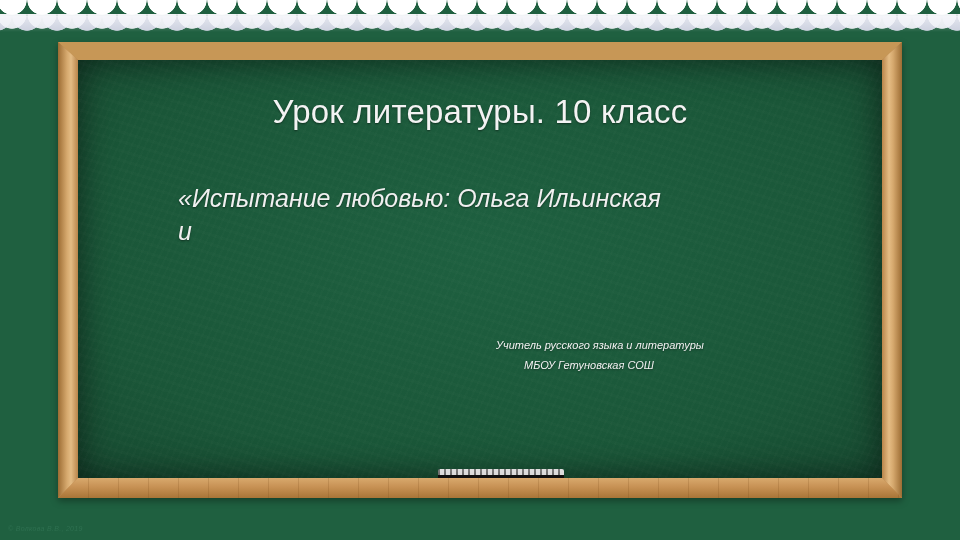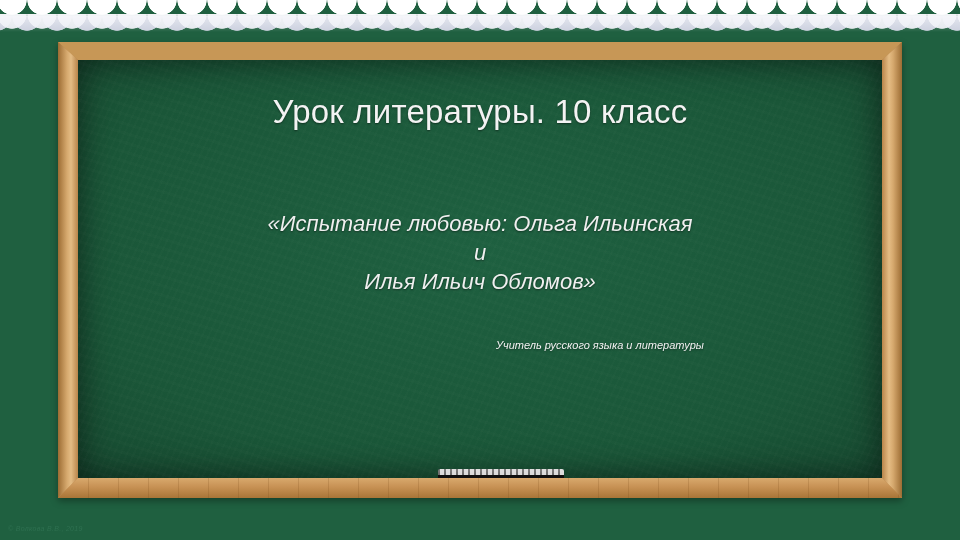--- a/index.html
+++ b/index.html
@@ -160,28 +160,26 @@
     letter-spacing: .2px;
     line-height: 1.15;
     text-shadow: 0 1px 2px rgba(0,0,0,.45);
   }
 
   .slide-subtitle {
     position: absolute;
     left: 100px;
     right: 100px;
     top: 122px;
-    text-align: center;
     color: #F0F0F0;
     font-style: italic;
-    font-size: 22px;
+    font-size: 25px;
     font-weight: 400;
     line-height: 1.32;
     text-shadow: 0 1px 2px rgba(0,0,0,.45);
-    margin-top: 27px;
   }
 
   .author-block {
     position: absolute;
     left: 300px;
     right: 60px;
     top: 275px;
     text-align: center;
     color: #F2F2F2;
     font-style: italic;
@@ -247,25 +245,25 @@
     <div class="rail rail-bottom"></div>
 
     <div class="board">
       <div class="board-noise"></div>
 
       <div class="slide-title">Урок литературы. 10 класс</div>
 
       <div class="slide-subtitle">
         <div class="line-1">«Испытание любовью: Ольга Ильинская</div>
         <div class="line-2">и</div>
-        <div class="line-3">Илья Ильич Обломов»</div>
       </div>
 
       <div class="author-block">
         <div class="line-1">Учитель русского языка и литературы</div>
+        <div class="line-2">МБОУ Гетуновская СОШ</div>
       </div>
 
       <div class="eraser">
         <div class="eraser-felt"></div>
       </div>
 
     </div>
   </div>
 
   <div class="watermark">© Волкова В.В., 2019</div>

